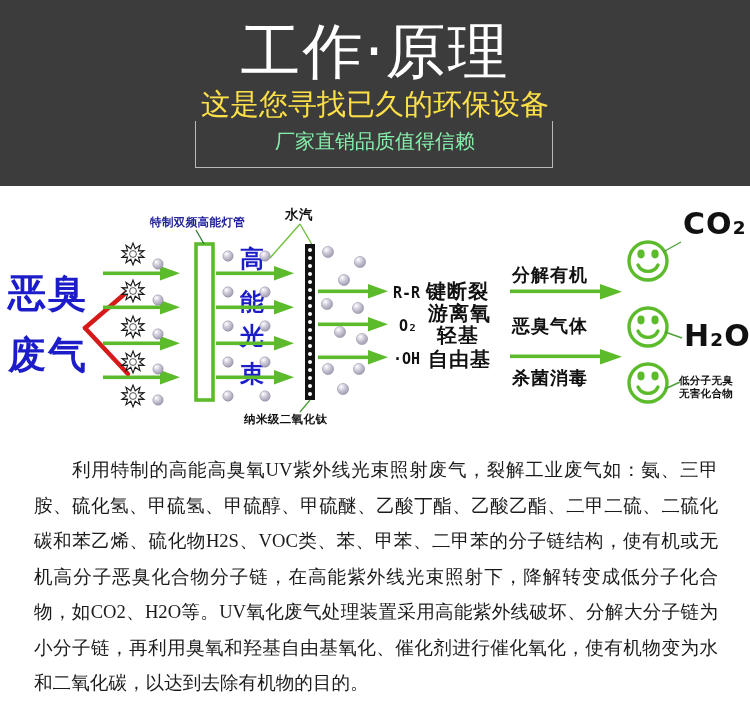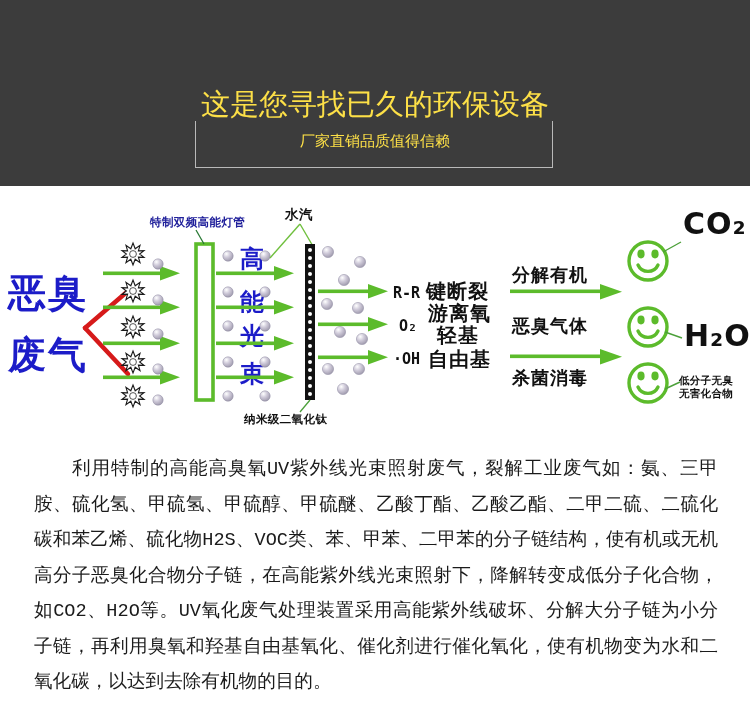--- a/index.html
+++ b/index.html
@@ -40,52 +40,53 @@
     line-height:32px;
     white-space:nowrap;
   }
   .banner-sub span{
     background:#3c3c3c;
     padding:0 10px;
   }
   .banner-sub2{
     position:absolute;left:0;top:131px;width:750px;
     text-align:center;
-    color:#fde047;
-    font-size:15px;
+    color:#86efac;
+    font-size:20px;
     line-height:20px;
     white-space:nowrap;
   }
 
   
   .diagram{
     position:absolute;left:0;top:186px;width:750px;height:258px;
     background:#ffffff;
   }
   .diagram svg{display:block;}
 
   
   .bodytext{
     position:absolute;left:34px;top:452px;width:684px;
     color:#1b1b1b;
     font-size:18.6px;
     line-height:35.5px;
     text-align:justify;
     text-justify:inter-ideograph;
-    font-family:Liberation Mono, monospace;
+    font-family:Liberation Serif, serif;
     text-indent:38px;
   }
 </style>
 </head>
 <body>
 
 <div class="page">
 
   <div class="banner">
     <div class="banner-box"></div>
+    <div class="banner-title">工作·原理</div>
     <div class="banner-sub"><span>这是您寻找已久的环保设备</span></div>
     <div class="banner-sub2">厂家直销品质值得信赖</div>
   </div>
 
   <div class="diagram">
     <svg width="750" height="258" viewBox="0 0 750 258" xmlns="http://www.w3.org/2000/svg">
       <defs>
 
         <g id="star">
           <path d="M0,-11 L2.2,-5.2 L7,-8.6 L5.4,-3.2 L11,-3.4 L6.6,0 L11,3.4 L5.4,3.2 L7,8.6 L2.2,5.2 L0,11 L-2.2,5.2 L-7,8.6 L-5.4,3.2 L-11,3.4 L-6.6,0 L-11,-3.4 L-5.4,-3.2 L-7,-8.6 L-2.2,-5.2 Z" fill="#ffffff" stroke="#1a1a1a" stroke-width="1.1"></path>

